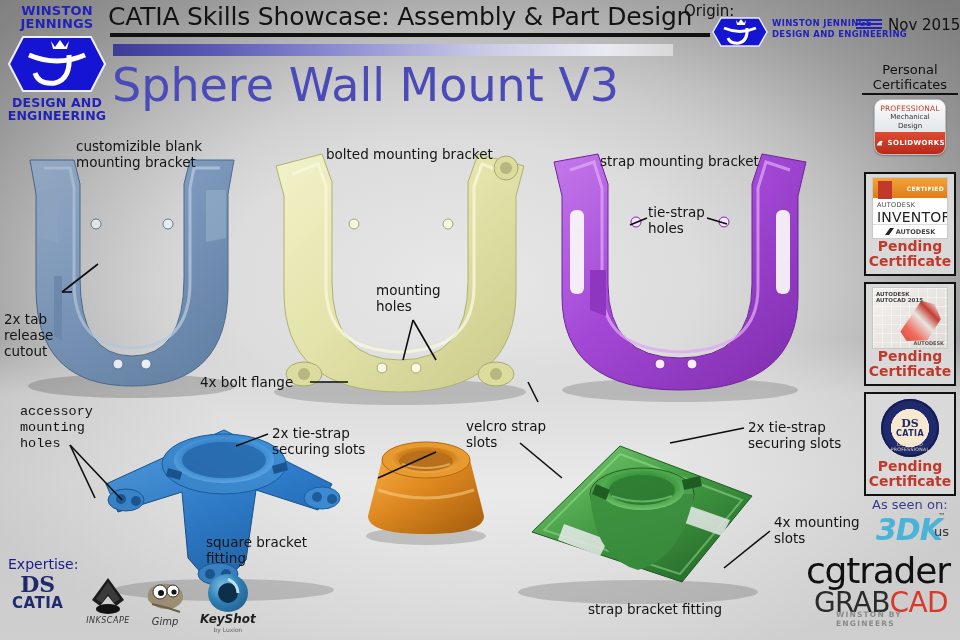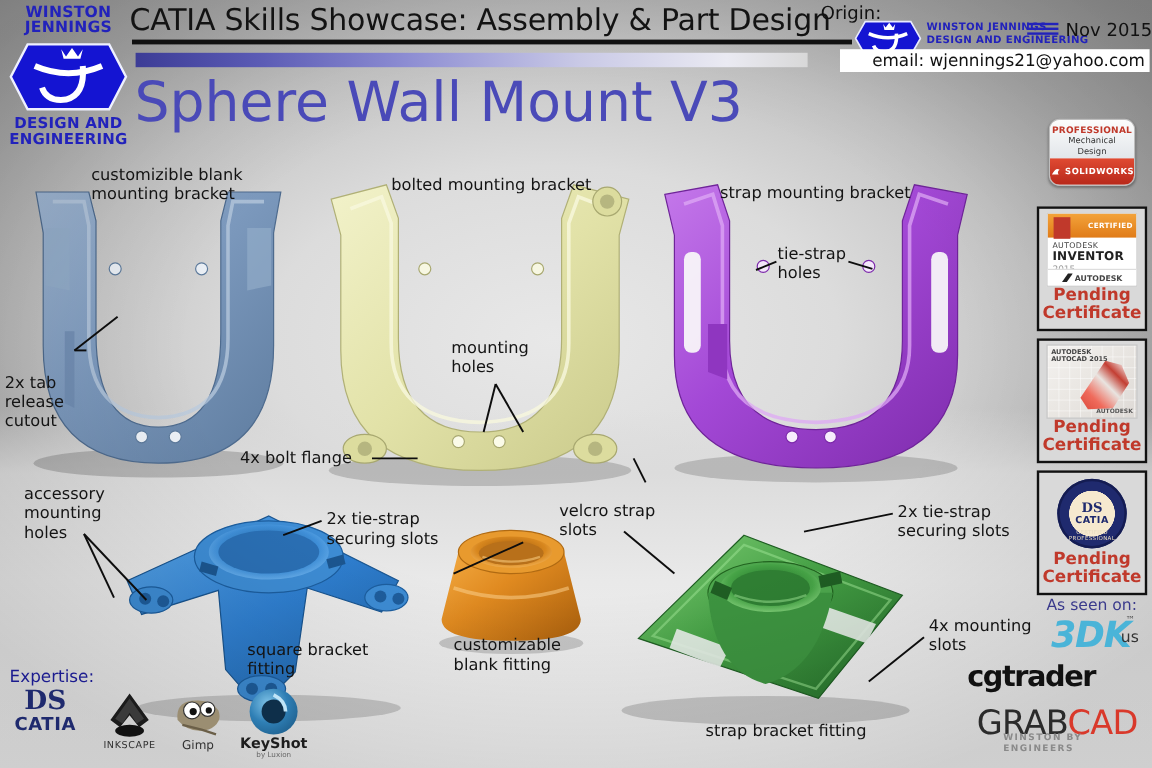--- a/index.html
+++ b/index.html
@@ -84,33 +84,33 @@
     font-size: 14px; font-weight: bold; color: #c0392b; line-height: 15px; text-align: center;
   }
 
   
   .sw-badge {
     width: 72px; height: 56px; border-radius: 9px; background: #f2f2f2;
     border: 1px solid #bdbdbd; overflow: hidden; display: flex; flex-direction: column;
     box-shadow: 0 1px 2px rgba(0,0,0,.3);
   }
   .sw-top { flex: 1 1 auto; background: linear-gradient(180deg,#fcfcfc,#e2e6ea); text-align:center; padding-top:4px;}
-  .sw-top .p { font-size: 7.5px; font-weight: bold; color: #c0392b; letter-spacing: .2px;}
+  .sw-top .p { font-size: 7.5px; font-weight: normal; color: #c0392b; letter-spacing: .2px;}
   .sw-top .m { font-size: 7px; color: #333; line-height: 8.5px; }
   .sw-bot { height: 22px; background: linear-gradient(180deg,#e04a32,#b8281a); display:flex; align-items:center; justify-content:center; gap:3px;}
   .sw-bot .sl { font-size: 7px; font-weight: bold; color:#fff; letter-spacing:.4px;}
 
   
   .iv-badge { width: 76px; height: 62px; background:#fff; border:1px solid #c8c8c8; position: relative; overflow:hidden;}
   .iv-top { height: 20px; background: linear-gradient(180deg,#f3a33a,#e07b18); display:flex; align-items:center; justify-content:flex-end; padding-right:3px;}
   .iv-top span { font-size:6px; font-weight:bold; color:#fff; letter-spacing:.3px;}
   .iv-i { position:absolute; left:5px; top:3px; width:14px; height:18px; background:#c0392b; }
   .iv-mid { padding: 3px 0 0 4px; }
   .iv-mid .a { font-size:6.5px; color:#444; letter-spacing:.3px;}
-  .iv-mid .b { font-size:10px; font-weight:bold; color:#222; letter-spacing:.2px;}
+  .iv-mid .b { font-size:14px; font-weight:normal; color:#222; letter-spacing:.2px;}
   .iv-mid .c { font-size:7.5px; color:#9a9a9a;}
   .iv-bot { position:absolute; left:0; right:0; bottom:0; height:14px; background:#fff; border-top:1px solid #ddd;
             display:flex; align-items:center; justify-content:center; gap:2px; font-size:6.5px; font-weight:bold; color:#444;}
 
   
   .ac-badge { width:76px; height:62px; border:1px solid #c8c8c8;
               background: linear-gradient(135deg,#f4f2f0 0%, #ebe8e4 40%, #dedad6 100%); position:relative; overflow:hidden;}
   .ac-badge .hdrb { position:absolute; left:3px; top:3px; font-size:5.5px; color:#444; font-weight:bold;}
   .ac-badge .swoosh { position:absolute; left:18px; top:10px; width:52px; height:44px;
       background: linear-gradient(45deg, #d93a2b 10%, #f06050 32%, #e9e4e0 55%, #c03024 72%, #f7f5f3 90%);
@@ -131,31 +131,31 @@
   .ct-ring .ds { font-size:11px; font-weight:bold; color:#1f2a6e; font-family:"DejaVu Serif", serif; line-height:10px;}
   .ct-ring .cn { font-size:8px; font-weight:bold; color:#1f2a6e; letter-spacing:.4px;}
   .ct-ring .cp { position:absolute; bottom:5px; left:0; right:0; text-align:center; font-size:4.6px; color:#e8dcc0; letter-spacing:.3px;}
 
   
   .seen-head { position: absolute; left: 872px; top: 497px; font-size: 13px; color: #3a3a8c; }
   .dk-logo { position:absolute; left: 876px; top: 512px; font-size: 30px; font-weight: bold;
              color: #4ab4d8; font-style: italic; letter-spacing: -1px; }
   .dk-tm   { position:absolute; left: 938px; top: 512px; font-size: 8px; color: #555; }
   .dk-us   { position:absolute; left: 934px; top: 524px; font-size: 13px; color: #333; }
-  .cg-logo { position:absolute; left: 806px; top: 550px; font-size: 24px; font-weight: bold; color: #111; letter-spacing:-1.2px;}
+  .cg-logo { position:absolute; left: 806px; top: 550px; font-size: 36px; font-weight: normal; color: #111; letter-spacing:-1.2px;}
   .gc-logo { position:absolute; left: 814px; top: 586px; font-size: 28px; font-weight: normal; letter-spacing:-.6px;}
   .gc-logo .g1 { color: #2b2b2b; }
   .gc-logo .g2 { color: #d9392b; }
   .gc-sub  { position:absolute; left: 836px; top: 610px; font-size: 7.5px; color:#8a8a8a; letter-spacing:1.2px; font-weight:bold;}
 
   
   .exp-label { position: absolute; left: 8px; top: 556px; font-size: 14px; color: #1b1b8f; }
   .exp-row { position: absolute; left: 8px; top: 574px; width: 262px; height: 62px; }
   .exp-item { position: absolute; text-align: center; }
-  .exp-item .cap { font-size: 9px; color: #333; display: block; }
+  .exp-item .cap { font-size: 9px; color: #333; display: block; font-style: italic; }
 
   .catia-lg { left: 4px; top: 0; }
   .catia-lg .ds { font-size: 22px; font-weight: bold; color: #1f2a6e; font-family:"DejaVu Serif", serif; line-height:20px;}
   .catia-lg .nm { font-size: 15px; font-weight: bold; color: #1f2a6e; letter-spacing:.5px;}
 
   .ink-lg { left: 78px; top: 2px; }
   .ink-mark { width: 44px; height: 40px; margin: 0 auto; position: relative; }
   .ink-lg .cap { font-size: 8px; letter-spacing: .5px; color:#333; }
 
   .gimp-lg { left: 134px; top: 4px; }
@@ -372,24 +372,25 @@
   <div class="origin-txt">
     <div>WINSTON  JENNINGS</div>
     <div>DESIGN AND ENGINEERING</div>
   </div>
   <div class="origin-lines">
       <i></i>
       <i></i>
       <i></i>
     </div>
   <div class="origin-date">Nov 2015</div>
-  <div class="email-bar">
-    <span>email: wjennings21@yahoo.com</span>
-  </div>
-
+
+  <div class="cert-head">
+    <span>Personal</span>
+    <span class="u">Certificates</span>
+  </div>
 
   <div class="cert-box noborder" style="top:96px; height:66px;">
     <div class="sw-badge">
       <div class="sw-top">
         <div class="p">PROFESSIONAL</div>
         <div class="m">Mechanical</div>
         <div class="m">Design</div>
       </div>
       <div class="sw-bot">
         <svg width="12" height="12" viewBox="0 0 12 12">
@@ -545,30 +546,28 @@
   <div class="anno c" style="left:326px; top:146px; width:180px;">bolted mounting bracket</div>
   <div class="anno c" style="left:600px; top:153px; width:180px;">strap mounting bracket</div>
   <div class="anno c" style="left:648px; top:204px; width:66px;">tie-strap
 holes</div>
   <div class="anno c" style="left:376px; top:282px; width:78px;">mounting
 holes</div>
   <div class="anno" style="left:4px; top:311px; width:76px;">2x tab
 release
 cutout</div>
   <div class="anno" style="left:200px; top:374px; width:110px;">4x bolt flange</div>
-  <div class="anno" style="left:20px; top:404px; width:96px;">accessory
+  <div class="anno" style="left:20px; top:404px; width:96px;font-family:Liberation Mono, monospace;">accessory
 mounting
 holes</div>
   <div class="anno" style="left:272px; top:425px; width:120px;">2x tie-strap
 securing slots</div>
   <div class="anno" style="left:466px; top:418px; width:104px;">velcro strap
 slots</div>
   <div class="anno" style="left:748px; top:419px; width:124px;">2x tie-strap
 securing slots</div>
   <div class="anno" style="left:206px; top:534px; width:130px;">square bracket
 fitting</div>
-  <div class="anno" style="left:378px; top:530px; width:120px;">customizable
-blank fitting</div>
   <div class="anno" style="left:774px; top:514px; width:100px;">4x mounting
 slots</div>
   <div class="anno" style="left:588px; top:601px; width:180px;">strap bracket fitting</div>
 
 </div>
 
 </body></html>

